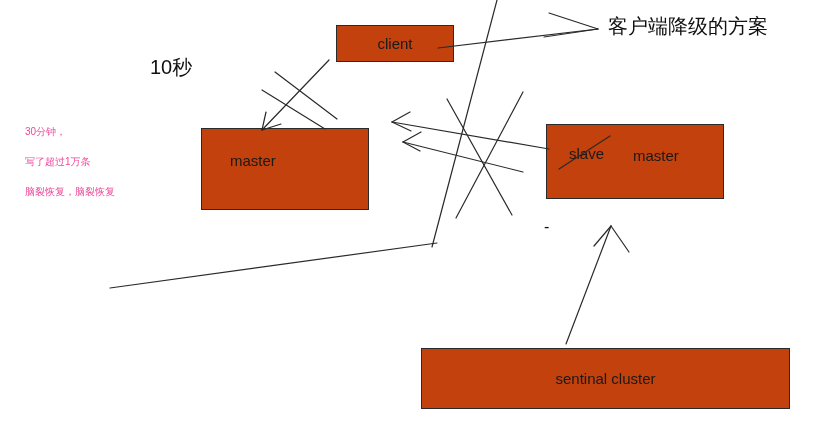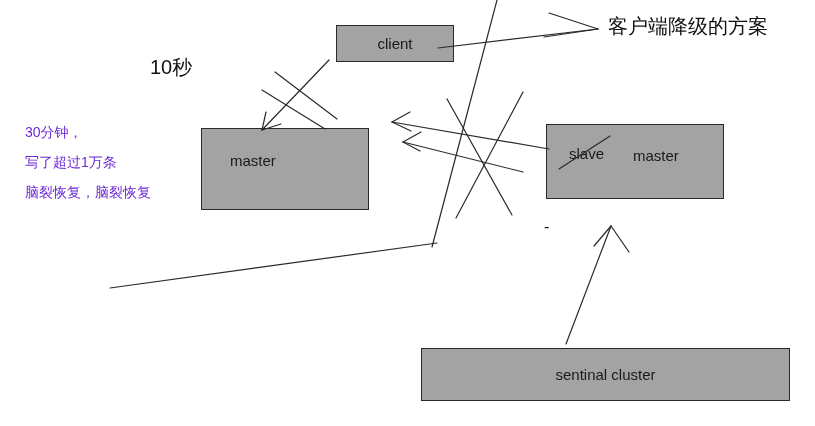--- a/index.html
+++ b/index.html
@@ -8,34 +8,34 @@
     position:relative;
     background:#ffffff;
     font-family:"Liberation Sans","DejaVu Sans",sans-serif;
     color:#1a1a1a;
     overflow:hidden;
   }
   .canvas { position:absolute; left:0; top:0; width:815px; height:426px; }
   .box {
     position:absolute;
     border:1px solid #2a2a2a;
-    background:#a3a3a3;
+    background:#c2410c;
     display:flex;
     align-items:center;
     justify-content:center;
   }
   .label { font-size:15px; color:#1a1a1a; white-space:nowrap; }
   .label.abs { position:absolute;text-align:center; }
   .note {
     position:absolute;
     font-size:20px;
     color:#111111;
     white-space:nowrap;
   }
-  .note-block { position:absolute; font-size:14px; line-height:30px; color:#6d28d9; }
+  .note-block { position:absolute; font-size:10px; line-height:30px; color:#ec4899; }
   svg.lines {
     position:absolute; left:0; top:0;
     pointer-events:none;
   }
 </style>
 </head>
 <body>
 
 <div class="canvas">
 
@@ -45,21 +45,21 @@
 
   <div class="box" style="left:201px; top:128px; width:168px; height:82px;">
     <span class="label abs" style="left:28px; top:23px;">master</span>
   </div>
 
   <div class="box" style="left:546px; top:124px; width:178px; height:75px;">
     <span class="label abs" style="left:22px; top:20px;">slave</span>
     <span class="label abs" style="left:86px; top:22px;">master</span>
   </div>
 
-  <div class="box" style="left:421px; top:348px; width:369px; height:53px;">
+  <div class="box" style="left:421px; top:348px; width:369px; height:61px;">
     <span class="label">sentinal cluster</span>
   </div>
 
   <div class="note" style="left:608px; top:13px;">客户端降级的方案</div>
 
   <div class="note" style="left:150px; top:54px;">10秒</div>
 
   <div class="note-block" style="left:25px; top:117px;">
     <div>30分钟，</div>
     <div>写了超过1万条</div>

